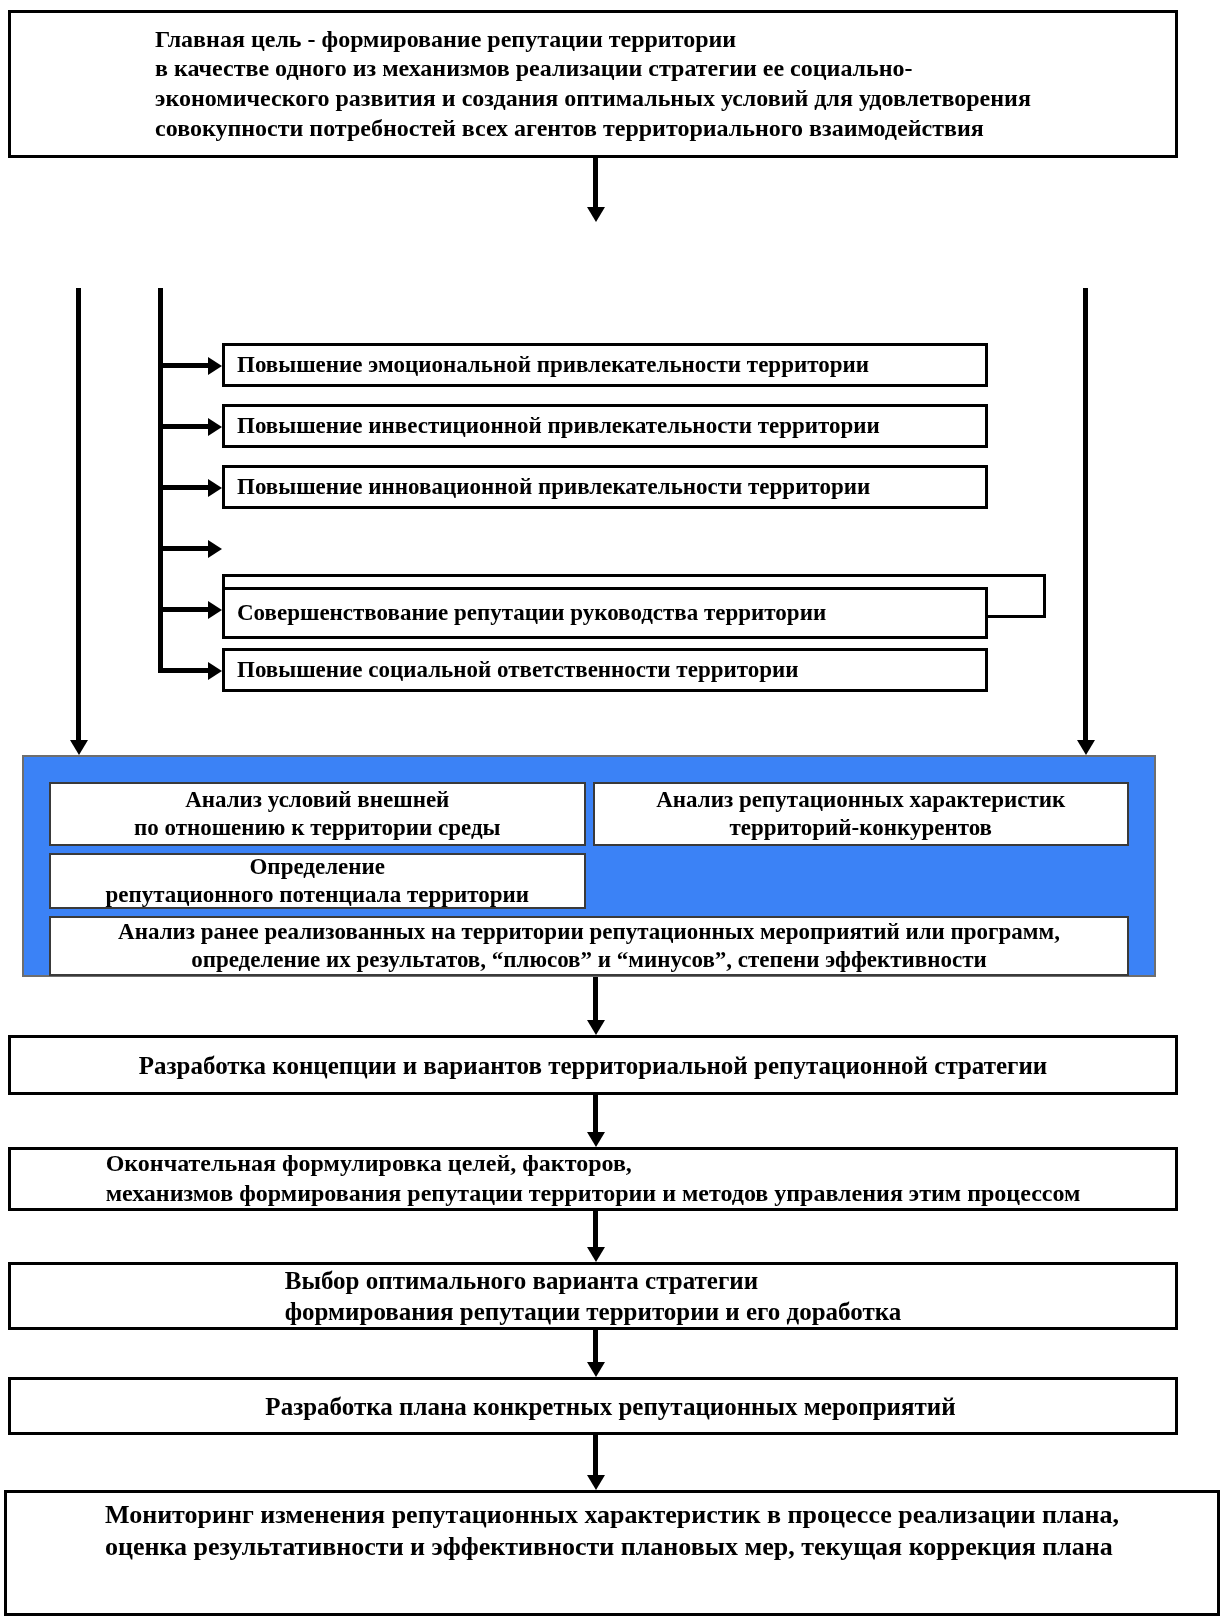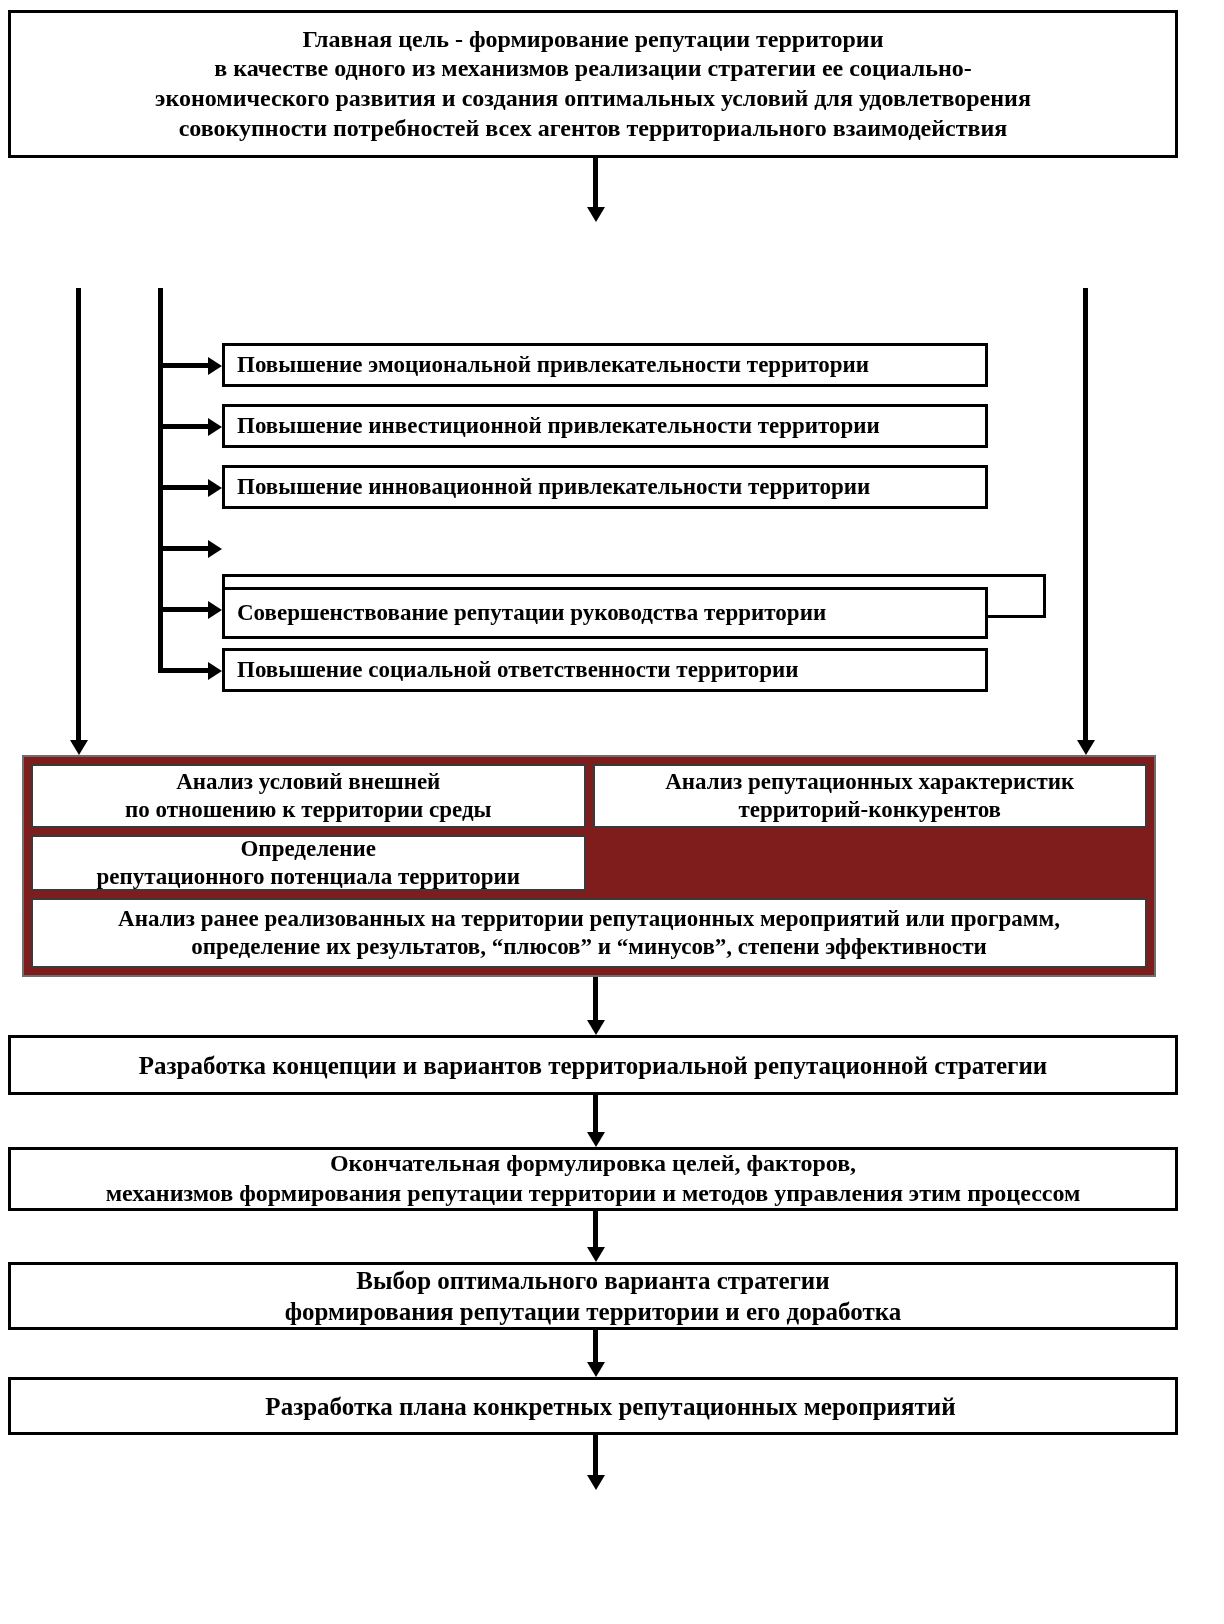--- a/index.html
+++ b/index.html
@@ -7,21 +7,21 @@
   body {
     width:1224px; height:1624px;
     font-family:"Liberation Serif", serif;
     font-weight:bold; color:#000;
   }
   .canvas { position:relative; width:1224px; height:1624px; background:#fff; overflow:hidden; }
 
   .box {
     position:absolute; background:#fff; border:3px solid #000;
     display:flex; align-items:center; justify-content:center;
-    text-align:center; white-space:pre-line; line-height:1.24;
+    text-align:left; white-space:pre-line; line-height:1.24;
   }
   .sub {
     justify-content:flex-start; text-align:right; padding-left:12px; padding-right:20px;
   }
 
   
   .varrow { position:absolute; width:5px; background:#000; }
   .varrow::after {
     content:""; position:absolute; bottom:-15px; left:50%; margin-left:-9px;
     width:0; height:0;
@@ -34,21 +34,21 @@
     content:""; position:absolute; right:-14px; top:50%; margin-top:-9px;
     width:0; height:0;
     border-top:9px solid transparent; border-bottom:9px solid transparent;
     border-left:14px solid #000;
   }
   
   .vline { position:absolute; width:5px; background:#000; }
 
   .panel {
     position:absolute; left:22px; top:755px; width:1134px; height:222px;
-    background:#7f1d1d; border:2px solid #6e6e6e; padding:7px;
+    background:#3b82f6; border:2px solid #6e6e6e; padding:25px;
     display:grid; grid-template-columns:1fr 1fr; grid-template-rows:64px 56px 1fr; gap:7px;
   }
   .cell {
     background:#fff; border:2px solid #3a3a3a;
     display:flex; align-items:center; justify-content:center;
     text-align:center; white-space:pre-line; font-size:23px; line-height:1.22;
   }
   .cell.full { grid-column:1 / span 2; }
 
   .fs24 { font-size:24px; }
@@ -112,14 +112,16 @@
 
   <div class="box fs25" style="left:8px; top:1262px; width:1170px; height:68px;">Выбор оптимального варианта стратегии
 формирования репутации территории и его доработка</div>
 
   <div class="varrow" style="left:593px; top:1330px; height:32px;"></div>
 
   <div class="box fs25" style="left:8px; top:1377px; width:1170px; height:58px;padding-left:35px;">Разработка плана конкретных репутационных мероприятий</div>
 
   <div class="varrow" style="left:593px; top:1435px; height:40px;"></div>
 
+  <div class="box fs26" style="left:4px; top:1490px; width:1216px; height:126px; align-items:flex-start; padding-top:6px;">Мониторинг изменения репутационных характеристик в процессе реализации плана,
+оценка результативности и эффективности плановых мер, текущая коррекция плана</div>
 
 </div>
 
 </body></html>

